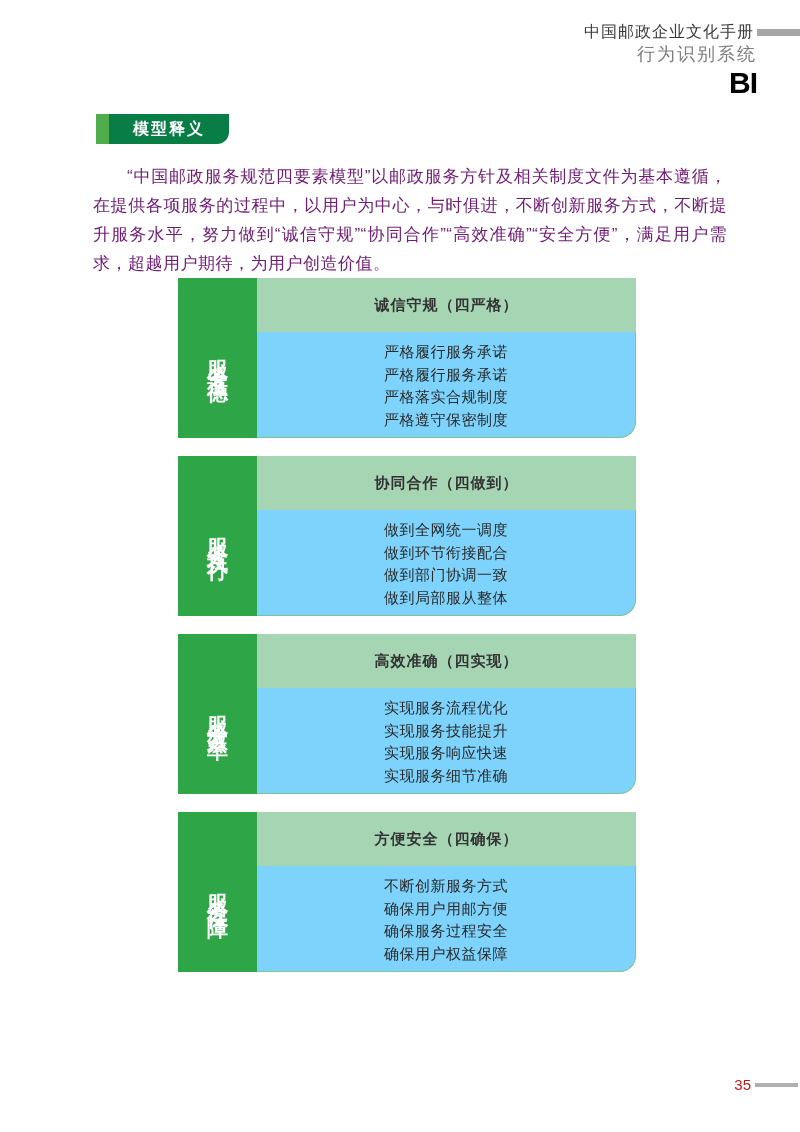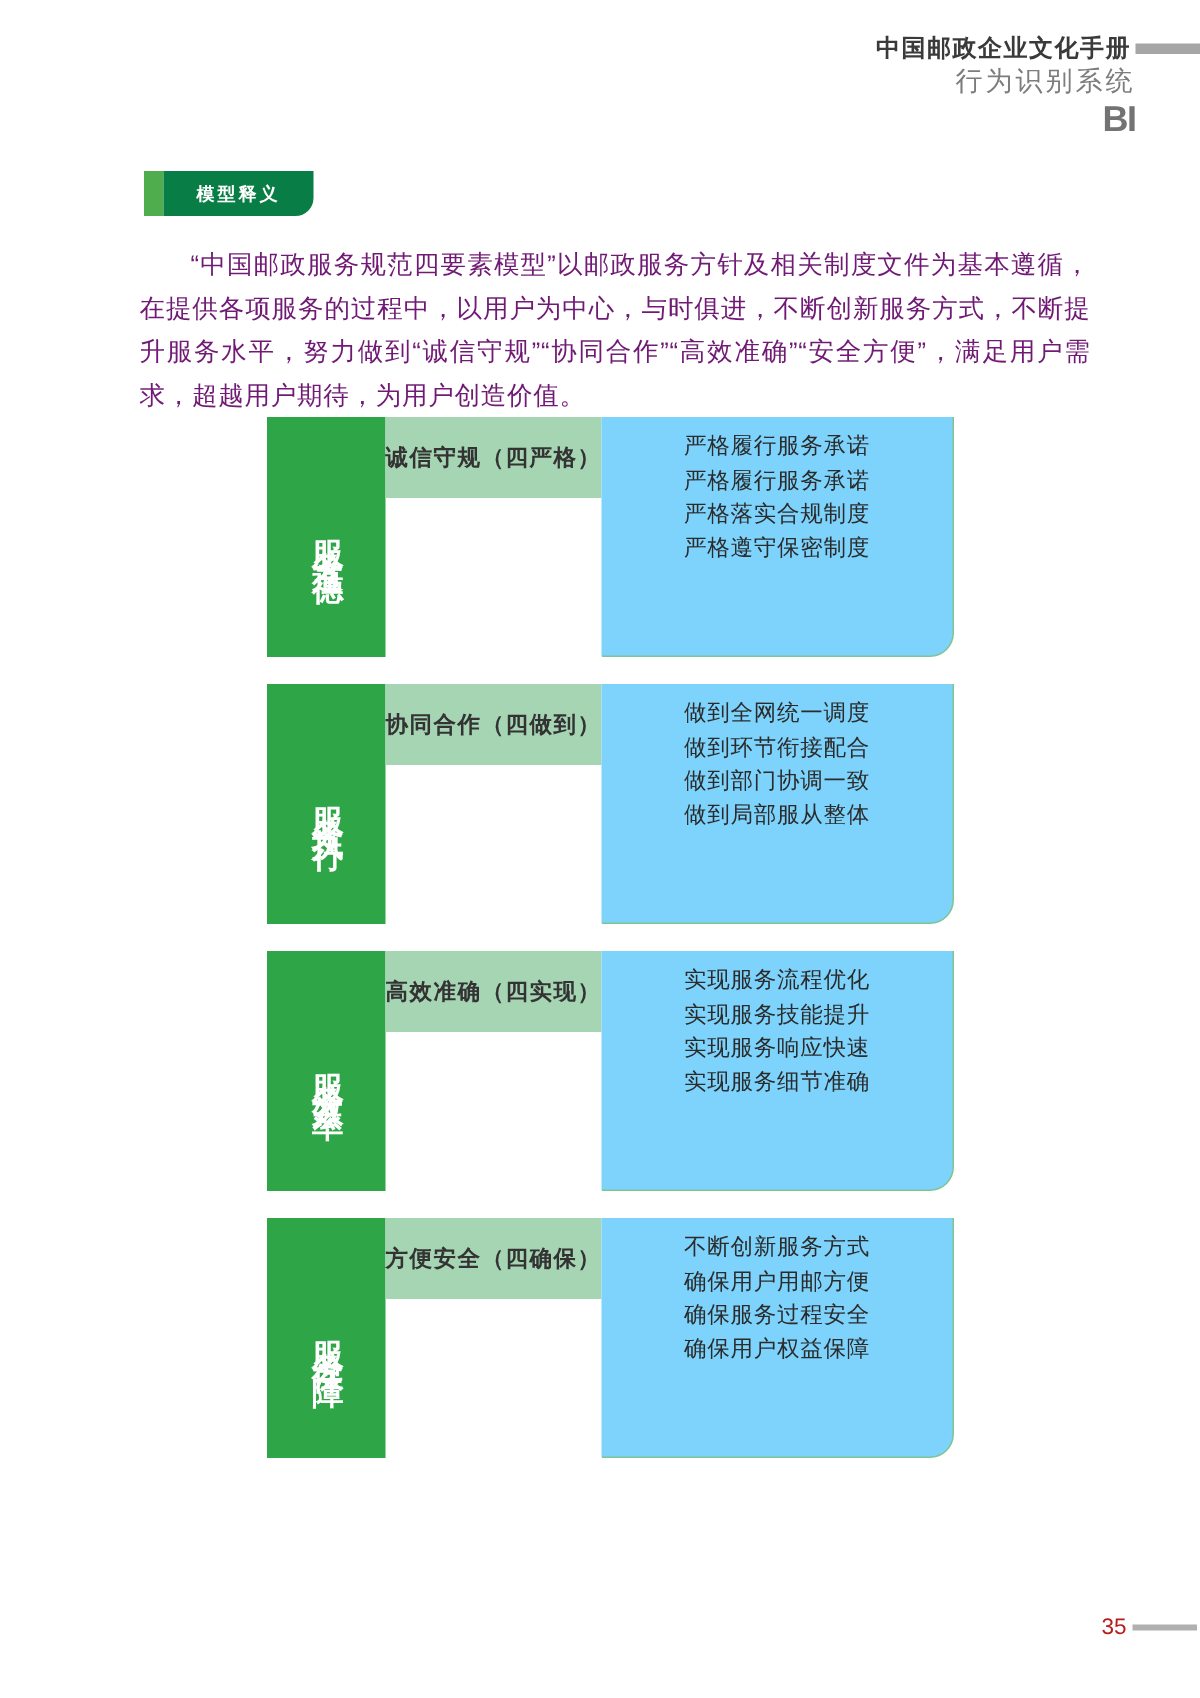--- a/index.html
+++ b/index.html
@@ -2,46 +2,46 @@
 <html><head>
 <meta charset="utf-8">
 <style>
   * { margin:0; padding:0; box-sizing:border-box; }
   html,body { background:#ffffff; }
   body { font-family:"Liberation Sans","DejaVu Sans",sans-serif; }
   .page { position:relative; width:800px; height:1132px; background:#ffffff; overflow:hidden; margin:0 auto; }
 
   
   .hdr-row1 { position:absolute; top:22px; right:0; display:flex; align-items:center; }
-  .hdr-title { font-size:16px; font-weight:bold; color:#3a3a3a; letter-spacing:1px; }
+  .hdr-title { font-size:16px; font-weight:normal; color:#3a3a3a; letter-spacing:1px; }
   .hdr-bar { width:43px; height:7px; background:#a6a6a6; margin-left:3px; }
   .hdr-row2 { position:absolute; top:42px; right:43px; display:flex; align-items:flex-end;flex-direction:column; }
   .hdr-system { font-size:18px; color:#7d7d7d; letter-spacing:2px; padding-bottom:2px; }
-  .hdr-bi { font-size:24px; font-weight:bold; color:#737373; letter-spacing:-1px; line-height:1; margin-left:2px; }
+  .hdr-bi { font-size:30px; font-weight:bold; color:#000000; letter-spacing:-1px; line-height:1; margin-left:2px; }
 
   
   .badge { position:absolute; left:96px; top:114px; height:30px; display:flex; }
   .badge-strip { width:13px; background:#4fad4e; }
-  .badge-box { background:#087d45; color:#ffffff; font-size:12px; font-weight:bold;
-               letter-spacing:2px; display:flex; align-items:center; padding:0 4px;
+  .badge-box { background:#087d45; color:#ffffff; font-size:16px; font-weight:bold;
+               letter-spacing:2px; display:flex; align-items:center; padding:0 24px;
                border-bottom-right-radius:12px; min-width:100px; justify-content:center; }
 
   
   .para { position:absolute; left:93px; top:162px; width:634px;
           font-size:17px; line-height:29px; color:#701a75;
           text-align:justify; text-indent:2em; letter-spacing:0.5px; }
 
   
   .model { position:absolute; left:178px; top:278px; width:458px; }
   .row { display:flex; height:160px; margin-bottom:18px; }
   .cat { width:79px; background:#2ea546; color:#ffffff;
          display:flex; align-items:center; justify-content:center;
          writing-mode:vertical-rl; text-orientation:upright;
          font-size:21px; font-weight:bold; letter-spacing:0.35em; }
-  .right { flex:1; display:flex; flex-direction:row;border-radius:11px; }
+  .right { flex:1; display:flex; flex-direction:column;border-radius:11px; }
   .band { height:54px; background:#a6d5b4; display:flex; align-items:center; justify-content:center;
           font-size:15px; font-weight:bold; color:#333333; letter-spacing:1px; }
   .bodybox { flex:1; background:#7dd3fc; border:1px solid #7fc495; border-top:none; border-left:none;
              border-bottom-right-radius:16px; text-align:center; padding-top:9px; }
   .item { font-size:15px; line-height:22.5px; color:#2b2b2b; letter-spacing:0.5px; }
 
   
   .footer { position:absolute; top:1076px; right:2px; display:flex; align-items:center; }
   .page-num { font-size:15px; color:#b91c1c; }
   .footer-bar { width:43px; height:4px; background:#b0b0b0; margin-left:4px; }

